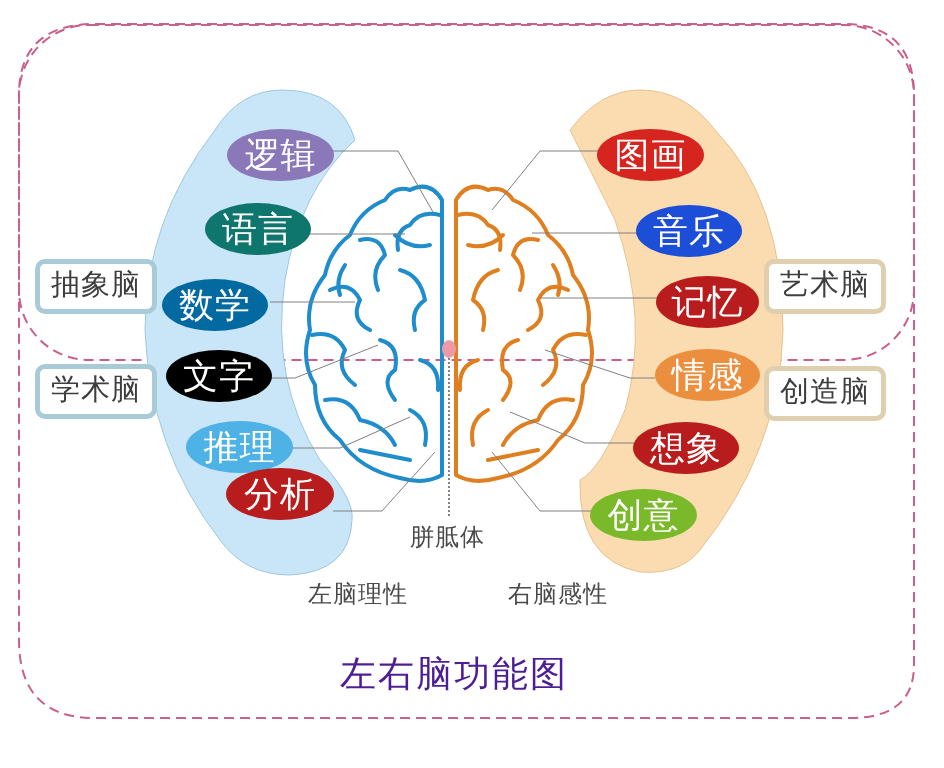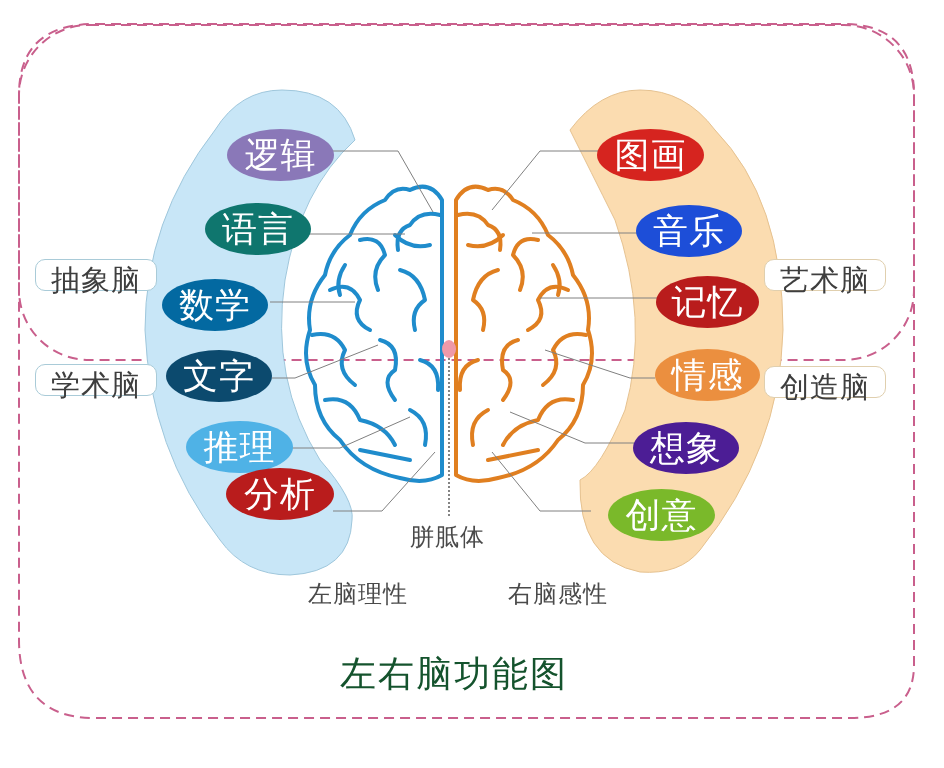--- a/index.html
+++ b/index.html
@@ -5,30 +5,30 @@
     * { margin: 0; padding: 0; box-sizing: border-box; }
     html, body { width: 944px; height: 768px; background: #ffffff; overflow: hidden; }
     body { position: relative; font-family: "DejaVu Sans", "Liberation Sans", sans-serif; }
     svg.canvas { position: absolute; left: 0; top: 0; width: 944px; height: 768px; }
     .pill {
       position: absolute; height: 52px; border-radius: 50%;
       color: #ffffff; font-size: 35px; line-height: 52px; text-align: center;
       letter-spacing: 1px;
     }
     .tag {
-      position: absolute; height: 32px; background: #ffffff;
-      border: 1px solid #22c55e; border-radius: 10px;
+      position: absolute; height: 55px; background: #ffffff;
+      border: 5px solid #22c55e; border-radius: 10px;
       font-size: 29px; line-height: 40px; color: #3e3e3e; text-align: center;
       letter-spacing: 1px;
     }
     .label {
       position: absolute; font-size: 24px; color: #4a4a4a; letter-spacing: 1px; white-space: nowrap;
     }
     .title {
-      position: absolute; left: 340px; top: 650px; font-size: 36px; color: #14532d; letter-spacing: 2px; white-space: nowrap;
+      position: absolute; left: 340px; top: 650px; font-size: 36px; color: #4c1d95; letter-spacing: 2px; white-space: nowrap;
     }
   </style>
 </head>
 <body>
 
 <svg class="canvas" viewBox="0 0 944 768">
 
   <rect x="19" y="25" width="895" height="335" rx="70" ry="70" fill="none" stroke="#c95f8c" stroke-width="2" stroke-dasharray="10 6" style="height:335px"></rect>
   <path d="M90,25 H845 A70,70 0 0 1 915,95 V290 Q915,360 845,360" fill="none"></path>
   <rect x="19" y="25" width="896" height="334" fill="none" stroke="none"></rect>
@@ -88,30 +88,30 @@
     <polyline points="658,298 540,298"></polyline>
     <polyline points="655,378 630,378 545,350"></polyline>
     <polyline points="634,443 585,443 510,412"></polyline>
     <polyline points="591,511 540,511 492,452"></polyline>
   </g>
 </svg>
 
 <div class="pill" style="left:227px;top:129px;width:107px;background:#8a78b8">逻辑</div>
 <div class="pill" style="left:205px;top:203px;width:106px;background:#0f766e">语言</div>
 <div class="pill" style="left:162px;top:279px;width:106px;background:#0369a1">数学</div>
-<div class="pill" style="left:166px;top:350px;width:106px;background:#0c4a6e">文字</div>
+<div class="pill" style="left:166px;top:350px;width:106px;background:#000000">文字</div>
 <div class="pill" style="left:186px;top:421px;width:107px;background:#4fb2e6">推理</div>
 <div class="pill" style="left:226px;top:468px;width:108px;background:#b91c1c">分析</div>
 
 <div class="pill" style="left:597px;top:129px;width:107px;background:#d6241f">图画</div>
 <div class="pill" style="left:636px;top:205px;width:106px;background:#1d4ed8">音乐</div>
 <div class="pill" style="left:656px;top:276px;width:103px;background:#b91c1c">记忆</div>
 <div class="pill" style="left:655px;top:349px;width:105px;background:#eb8f3f">情感</div>
-<div class="pill" style="left:633px;top:422px;width:106px;background:#4c1d95">想象</div>
-<div class="pill" style="left:608px;top:489px;width:107px;background:#7ab92a">创意</div>
+<div class="pill" style="left:633px;top:422px;width:106px;background:#b91c1c">想象</div>
+<div class="pill" style="left:590px;top:489px;width:107px;background:#7ab92a">创意</div>
 
 <div class="tag" style="left:35px;top:259px;width:122px;border-color:#a9cbd8">抽象脑</div>
 <div class="tag" style="left:35px;top:364px;width:122px;border-color:#a9cbd8">学术脑</div>
 <div class="tag" style="left:764px;top:259px;width:122px;border-color:#e0cfae">艺术脑</div>
 <div class="tag" style="left:764px;top:366px;width:122px;border-color:#e0cfae">创造脑</div>
 
 <div class="label" style="left:410px;top:521px;">胼胝体</div>
 <div class="label" style="left:308px;top:578px;text-align:center;">左脑理性</div>
 <div class="label" style="left:508px;top:578px;">右脑感性</div>
 

